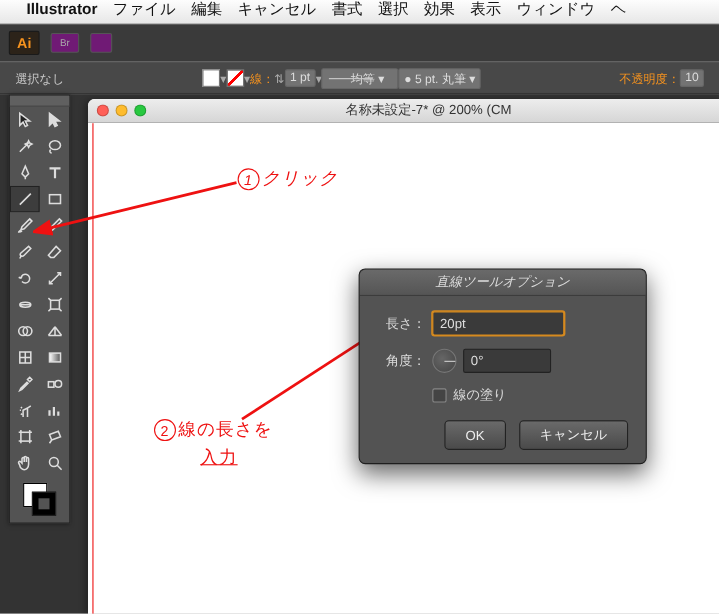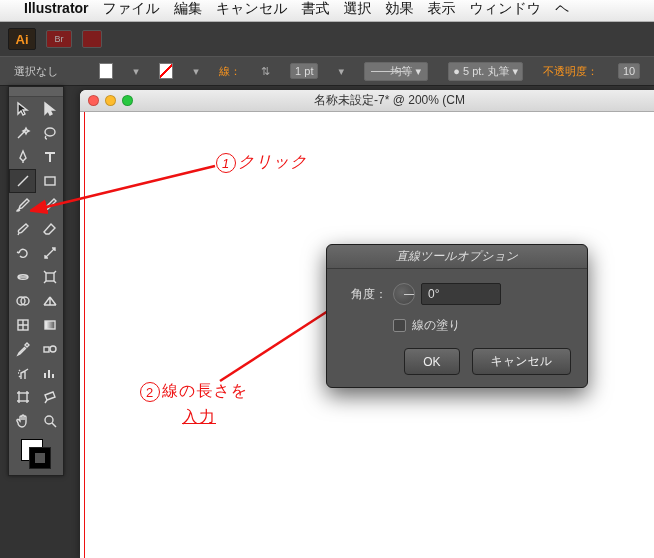--- a/index.html
+++ b/index.html
@@ -4,23 +4,23 @@
 <style>
   * { box-sizing: border-box; margin: 0; padding: 0; font-family: "Hiragino Kaku Gothic Pro", "Lucida Grande", sans-serif; }
   body { width: 654px; height: 558px; overflow: hidden; background: #fff; position: relative; }
 
   .mac-menu { height: 22px; background: linear-gradient(#fdfdfd,#e7e7e7); border-bottom:1px solid #b0b0b0; display:flex; padding:0 10px; gap:14px; font-size:14px; color:#111; }
   .mac-menu .apple { font-size:14px; }
   .mac-menu .appname { font-weight:bold; }
 
   .app-toolbar { height:34px; background:#3a3a3a; display:flex; align-items:center; padding:0 8px; gap:10px; color:#ccc; font-size:12px; }
   .ai-logo { width:28px; height:22px; background:#2c2319; border:1px solid #1a1a1a; color:#f7931e; font-weight:bold; font-size:13px; display:flex; align-items:center; justify-content:center; border-radius:2px; }
-  .tb-btn { width:20px; height:18px; border:1px solid #555; background:#7f1d1d; border-radius:2px; }
-
-  .control-bar { height:30px; background:#484848; border-top:1px solid #555; border-bottom:1px solid #222; display:flex; align-items:center; padding:0 14px; gap:20px; color:#ccc; font-size:11px; white-space:nowrap; }
+  .tb-btn { width:20px; height:18px; border:1px solid #555; background:#701a75; border-radius:2px; }
+
+  .control-bar { height:30px; background:#484848; border-top:1px solid #555; border-bottom:1px solid #222; display:flex; align-items:center; padding:0 14px; gap:0; color:#ccc; font-size:11px; white-space:nowrap; }
   .swatch { width:16px; height:16px; border:1px solid #777; }
   .swatch.white{ background:#fff; } .swatch.none{ background:linear-gradient(135deg,#fff 45%,red 45%,red 55%,#fff 55%); }
   .mini-field { background:#737373; border:1px solid #666; color:#ddd; padding:1px 4px; font-size:11px; border-radius:2px; }
   .stroke-label{ color:#f7931e; }
   .opacity-label{ color:#f7931e; margin-left:auto; }
 
   .workspace { position:absolute; top:86px; left:0; right:0; bottom:0; background:#333; }
 
   .toolbox { position:absolute; top:0; left:8px; width:56px; background:#535353; border:1px solid #222; box-shadow:0 0 4px rgba(0,0,0,.5); }
   .toolbox-head { height:10px; background:#606060; border-bottom:1px solid #444; }
@@ -331,20 +331,24 @@
   </svg>
   <div class="anno" style="left:140px; top:292px; line-height:1.6;">
     <div><span class="circ">2</span><span>線の長さを</span></div>
     <div style="margin-left:42px;text-decoration:underline;">入力</div>
   </div>
 
   <div class="dialog" style="top:158px;">
     <div class="dialog-title">直線ツールオプション</div>
     <div class="dialog-body">
       <div class="dlg-row">
+        <span class="lab">長さ：</span>
+        <input class="dlg-input focus" value="20pt" style="">
+      </div>
+      <div class="dlg-row">
         <span class="lab">角度：</span>
         <div class="dial"></div>
         <input class="dlg-input" style="width: 80px;" value="0°">
       </div>
       <div class="dlg-check">
         <div class="box"></div>
         <span>線の塗り</span>
       </div>
       <div class="dlg-btns">
         <button class="dlg-btn">OK</button>

